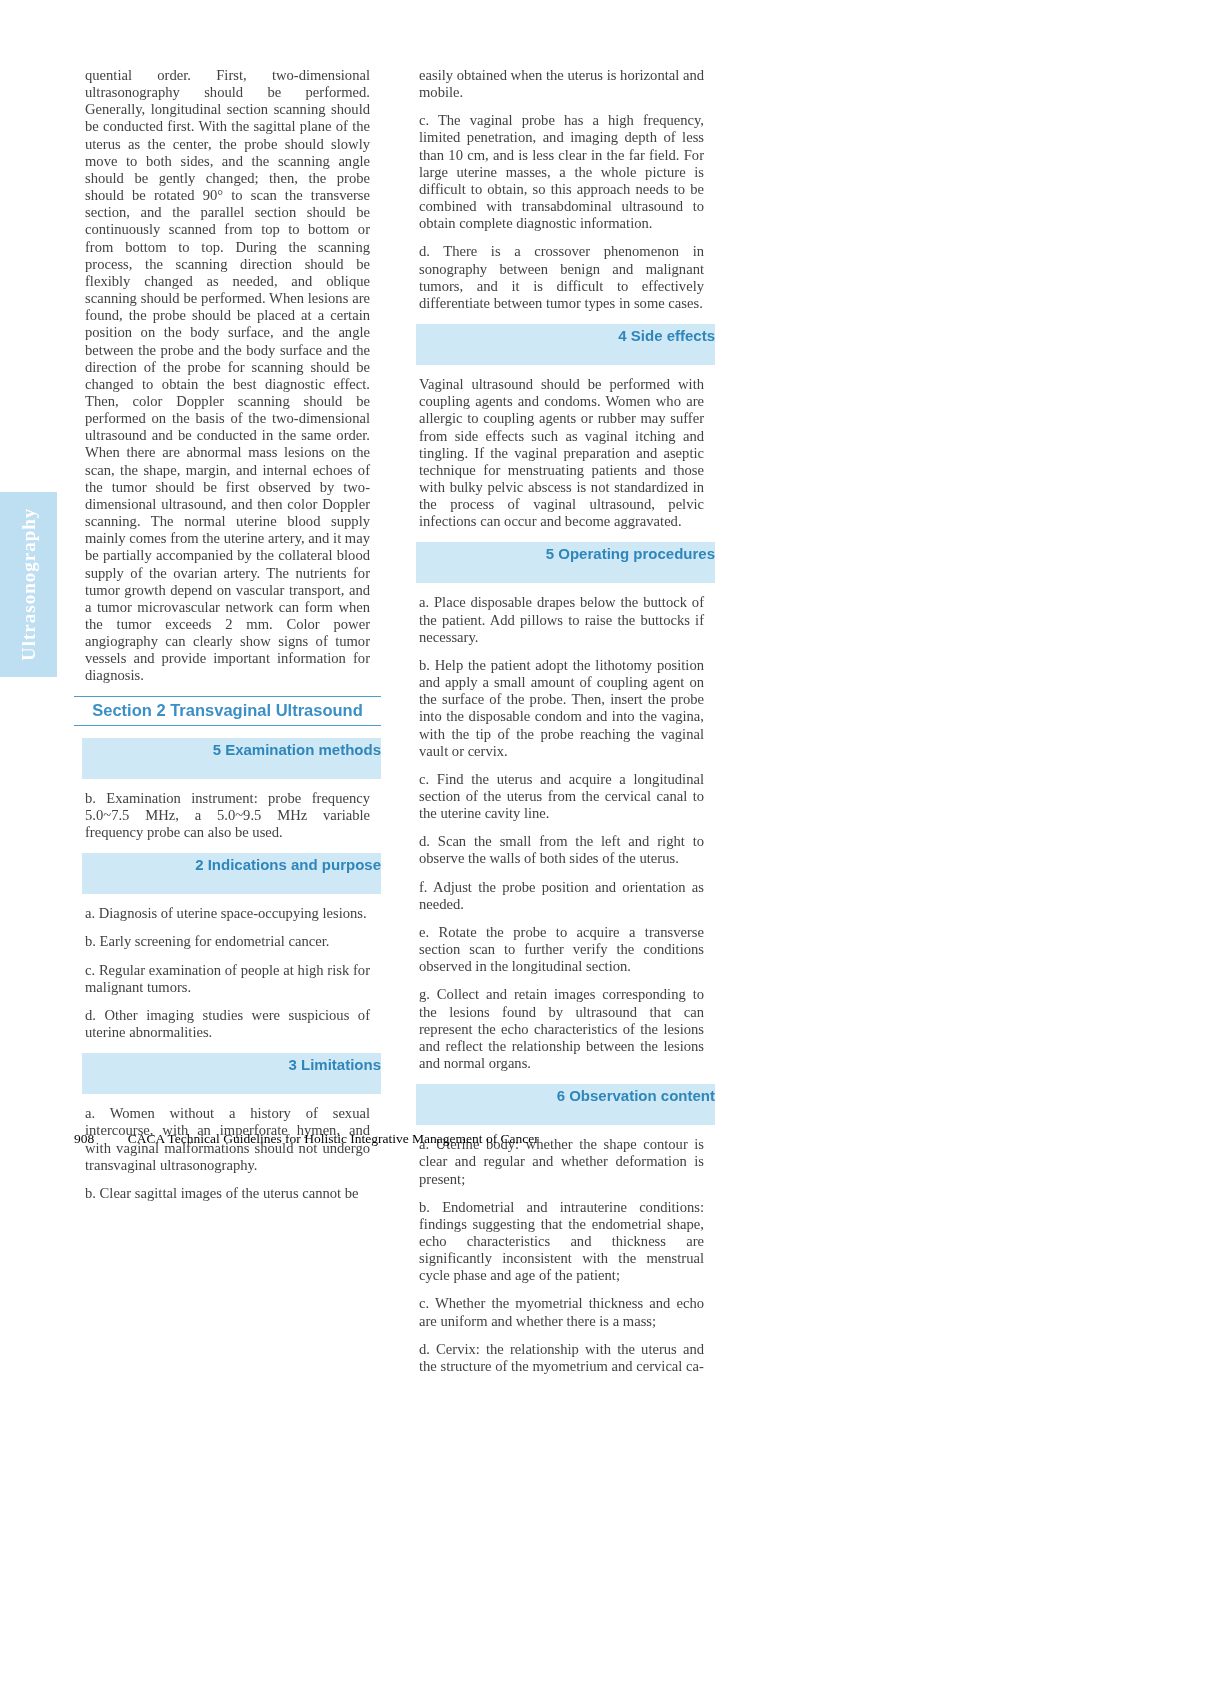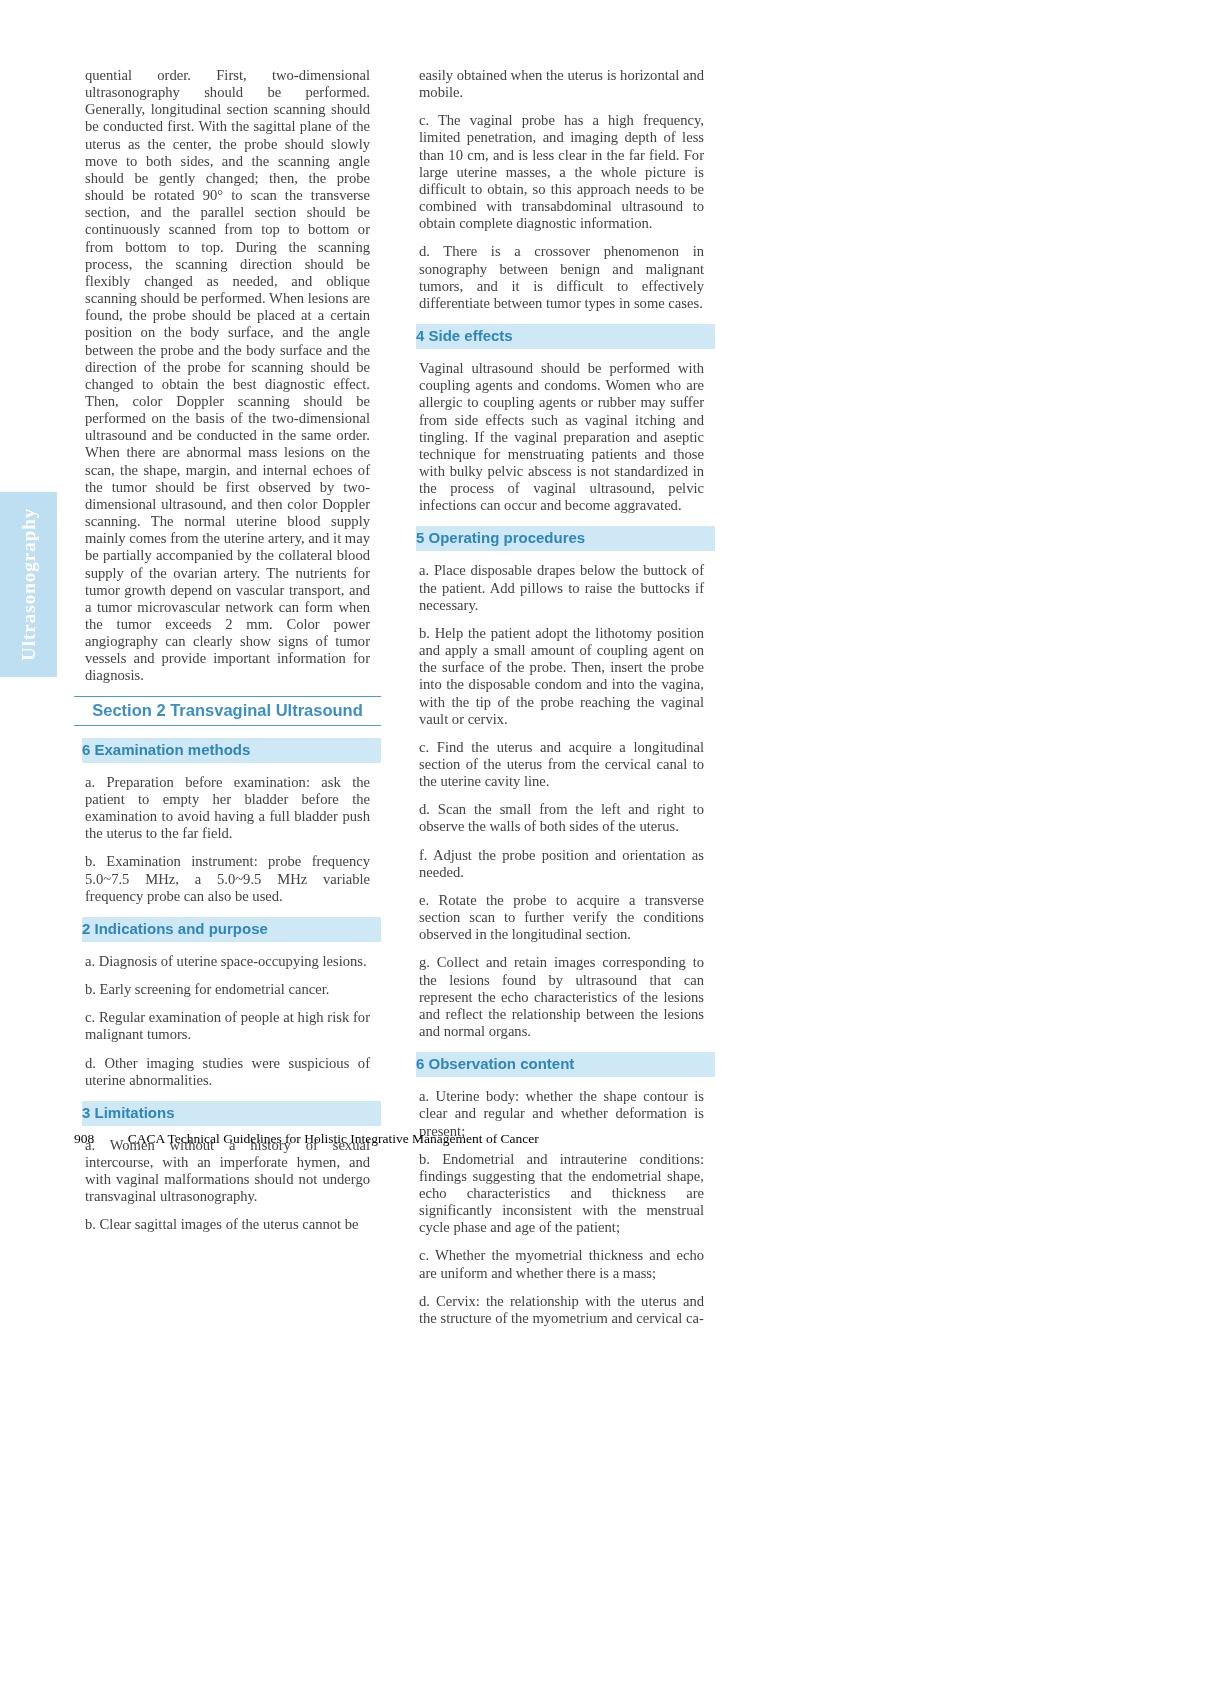--- a/index.html
+++ b/index.html
@@ -29,26 +29,26 @@
     text-align:center;
     font-family:"Liberation Sans", sans-serif;
     font-weight:bold;
     font-size:16.5px;
     color:#3a8fc6;
     padding:5px 0 6px 0;
     hyphens:none;
   }
   .bar {
     background:#cfe8f6;
-    text-align:left;
+    text-align:right;
     font-family:"Liberation Sans", sans-serif;
     font-weight:bold;
     font-size:15px;
     color:#2f86ba;
-    height:25px;
+    height:41px;
     line-height:23px;
     margin:12px 0 5px 8px;
     hyphens:none;
   }
   .side-tab {
     position:absolute;
     left:0; top:492px;
     width:57px; height:185px;
     background:#bedff2;
   }
@@ -88,22 +88,21 @@
 
   <div class="col col-left">
     <p class="body">quential order. First, two-dimensional ultrasonography should be performed. Generally, longitudinal section scanning should be conducted first. With the sagittal plane of the uterus as the center, the probe should slowly move to both sides, and the scanning angle should be gently changed; then, the probe should be rotated 90° to scan the transverse section, and the parallel section should be continuously scanned from top to bottom or from bottom to top. During the scanning process, the scanning direction should be flexibly changed as needed, and oblique scanning should be performed. When lesions are found, the probe should be placed at a certain position on the body surface, and the angle between the probe and the body surface and the direction of the probe for scanning should be changed to obtain the best diagnostic effect. Then, color Doppler scanning should be performed on the basis of the two-dimensional ultrasound and be conducted in the same order. When there are abnormal mass lesions on the scan, the shape, margin, and internal echoes of the tumor should be first observed by two-dimensional ultrasound, and then color Doppler scanning. The normal uterine blood supply mainly comes from the uterine artery, and it may be partially accompanied by the collateral blood supply of the ovarian artery. The nutrients for tumor growth depend on vascular transport, and a tumor microvascular network can form when the tumor exceeds 2 mm. Color power angiography can clearly show signs of tumor vessels and provide important information for diagnosis.</p>
 
     <div class="section-heading-block">
       <div class="rule"></div>
       <div class="section-heading">Section 2 Transvaginal Ultrasound</div>
       <div class="rule"></div>
     </div>
 
-    <div class="bar">6 Examination methods</div>
-    <p class="body">a. Preparation before examination: ask the patient to empty her bladder before the examination to avoid having a full bladder push the uterus to the far field.</p>
+    <div class="bar">5 Examination methods</div>
     <p class="body">b. Examination instrument: probe frequency 5.0~7.5 MHz, a 5.0~9.5 MHz variable frequency probe can also be used.</p>
 
     <div class="bar">2 Indications and purpose</div>
     <p class="body">a. Diagnosis of uterine space-occupying lesions.</p>
     <p class="body">b. Early screening for endometrial cancer.</p>
     <p class="body">c. Regular examination of people at high risk for malignant tumors.</p>
     <p class="body">d. Other imaging studies were suspicious of uterine abnormalities.</p>
 
     <div class="bar">3 Limitations</div>
     <p class="body">a. Women without a history of sexual intercourse, with an imperforate hymen, and with vaginal malformations should not undergo transvaginal ultrasonography.</p>

